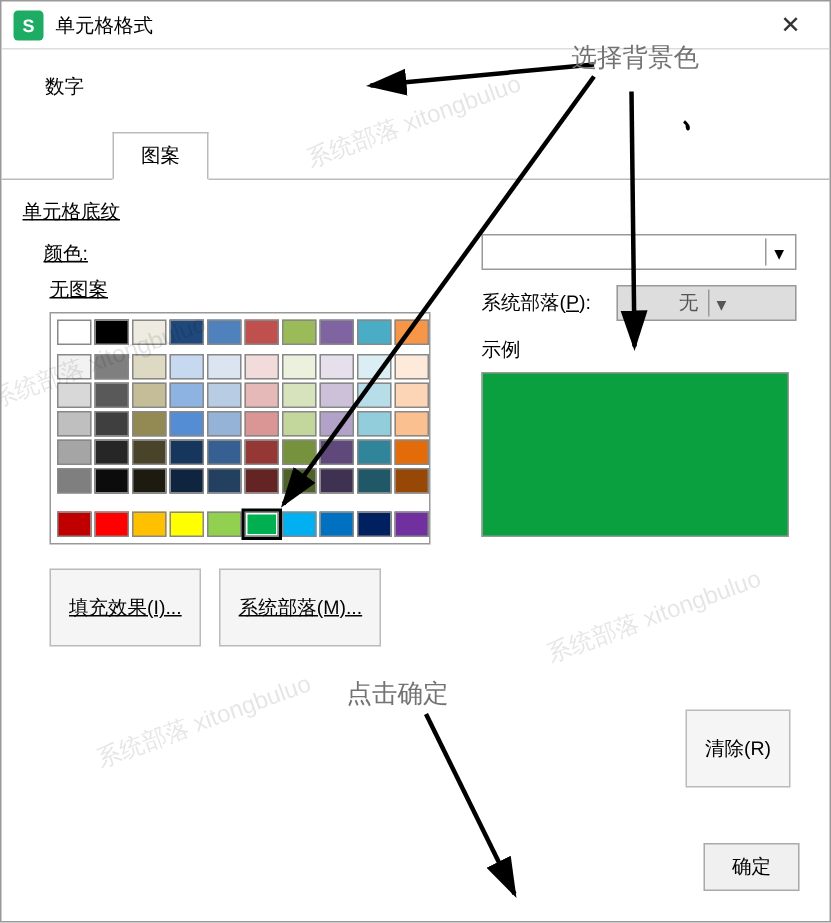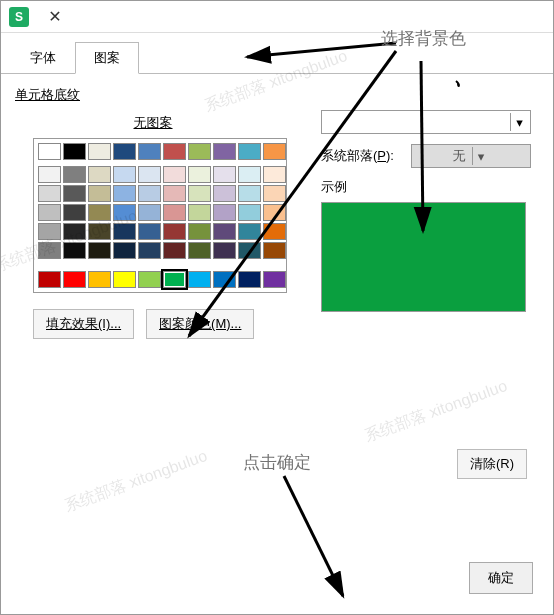--- a/index.html
+++ b/index.html
@@ -39,25 +39,26 @@
   .tab {
     padding: 6px 18px;
     border:1px solid transparent;
     position:relative; top:1px;
     cursor:default;
   }
   .tab.active {
     border:1px solid #bbb;
     border-bottom:1px solid #fff;
     background:#fff;
+    margin-top:46px;
   }
   .content { padding: 8px 14px; position:relative; height: calc(100% - 32px - 40px - 52px); text-decoration: underline; }
   .section-label { margin: 4px 0 10px 0; }
   .row-label { margin: 4px 0 6px 14px; }
-  .swatch-title { text-align:center; width: 240px; margin: 6px 0 6px 18px; }
+  .swatch-title { width: 240px; margin: 6px 0 6px 18px; }
   .palette {
     border:1px solid #999;
     padding:4px;
     margin-left:18px;
     width: 254px;
   }
   .color-grid {
     display:grid;
     grid-template-columns: repeat(10, 23px);
     gap:2px;
@@ -65,21 +66,21 @@
   .color-grid + .color-grid, .color-grid + .std-row { margin-top:6px; }
   .swatch {
     width:23px;height:17px;
     border:1px solid #888;
   }
   .std-row { display:grid; grid-template-columns: repeat(10, 23px); gap:2px; padding-top:6px; border-top:0; }
   .swatch.selected { outline:2px solid #000; outline-offset:0; box-shadow:0 0 0 1px #fff inset; }
   .btnrow { display:flex; gap:12px; margin:16px 0 0 18px;}
   button.soft {
     background:#f5f5f5; border:1px solid #bbb;
-    padding:5px 12px; font-size:13px; font-family:inherit;
+    padding:16px 12px; font-size:13px; font-family:inherit;
   }
   .right-col {
     position:absolute;
     left: 320px; top: 36px;
     width: 210px;
   }
   .field-row {
     display:flex; align-items:center; margin-bottom:10px;
   }
   .field-row label { width: 90px; text-decoration: none; }
@@ -129,30 +130,32 @@
     position:absolute; color:rgba(0,0,0,0.1);
     font-size:16px; transform: rotate(-20deg);
     pointer-events:none;
   }
 </style>
 </head>
 <body>
 
 <div class="titlebar">
   <div class="app-icon">S</div>
+  <div class="title">单元格格式</div>
   <div class="close-btn">✕</div>
 </div>
 
 <div class="tabs">
-  <div class="tab">字体</div>
+  <div class="tab">数字</div>
   <div class="tab active">图案</div>
 </div>
 
 <div class="content">
   <div class="section-label">单元格底纹</div>
+  <div class="row-label">颜色:</div>
   <div class="swatch-title">无图案</div>
 
   <div class="palette">
     <div class="color-grid" id="grid-top">
         <div class="swatch" style="background: rgb(255, 255, 255);"></div>
         <div class="swatch" style="background: rgb(0, 0, 0);"></div>
         <div class="swatch" style="background: rgb(238, 236, 225);"></div>
         <div class="swatch" style="background: rgb(31, 73, 125);"></div>
         <div class="swatch" style="background: rgb(79, 129, 189);"></div>
         <div class="swatch" style="background: rgb(192, 80, 77);"></div>
@@ -222,21 +225,21 @@
         <div class="swatch selected" style="background: rgb(0, 176, 80);"></div>
         <div class="swatch" style="background: rgb(0, 176, 240);"></div>
         <div class="swatch" style="background: rgb(0, 112, 192);"></div>
         <div class="swatch" style="background: rgb(0, 32, 96);"></div>
         <div class="swatch" style="background: rgb(112, 48, 160);"></div>
       </div>
   </div>
 
   <div class="btnrow">
     <button class="soft"><span>填充效果(I)...</span></button>
-    <button class="soft"><span>图案颜色(M)...</span></button>
+    <button class="soft"><span>系统部落(M)...</span></button>
   </div>
 
   <div class="right-col">
     <div class="field-row">
       <div class="combo">
         <span class="caret">▾</span>
       </div>
     </div>
     <div class="field-row">
       <label><span>系统部落(</span><u>P</u><span>):</span></label>
@@ -264,18 +267,18 @@
       <path d="M0,0 L0,6 L9,3 z" fill="#000"></path>
     </marker>
   </defs>
   <line x1="395" y1="42" x2="246" y2="56" stroke="#000" stroke-width="3" marker-end="url(#arrow)"></line>
   <line x1="395" y1="50" x2="188" y2="335" stroke="#000" stroke-width="3" marker-end="url(#arrow)"></line>
   <line x1="420" y1="60" x2="422" y2="230" stroke="#000" stroke-width="3" marker-end="url(#arrow)"></line>
   <path d="M455,80 C460,84 457,88 457,82" stroke="#000" stroke-width="2" fill="none"></path>
   <line x1="283" y1="475" x2="342" y2="595" stroke="#000" stroke-width="3" marker-end="url(#arrow)"></line>
 </svg>
 <div class="anno" style="left:380px; top:26px;">选择背景色</div>
-<div class="anno" style="left:242px; top:450px;">点击确定</div>
+<div class="anno" style="left:230px; top:450px;">点击确定</div>
 
 <div class="watermark" style="left:200px; top:70px;">系统部落 xitongbuluo</div>
 <div class="watermark" style="left:-10px; top:230px;">系统部落 xitongbuluo</div>
 <div class="watermark" style="left:360px; top:400px;">系统部落 xitongbuluo</div>
 <div class="watermark" style="left:60px; top:470px;">系统部落 xitongbuluo</div>
 
 </body></html>

